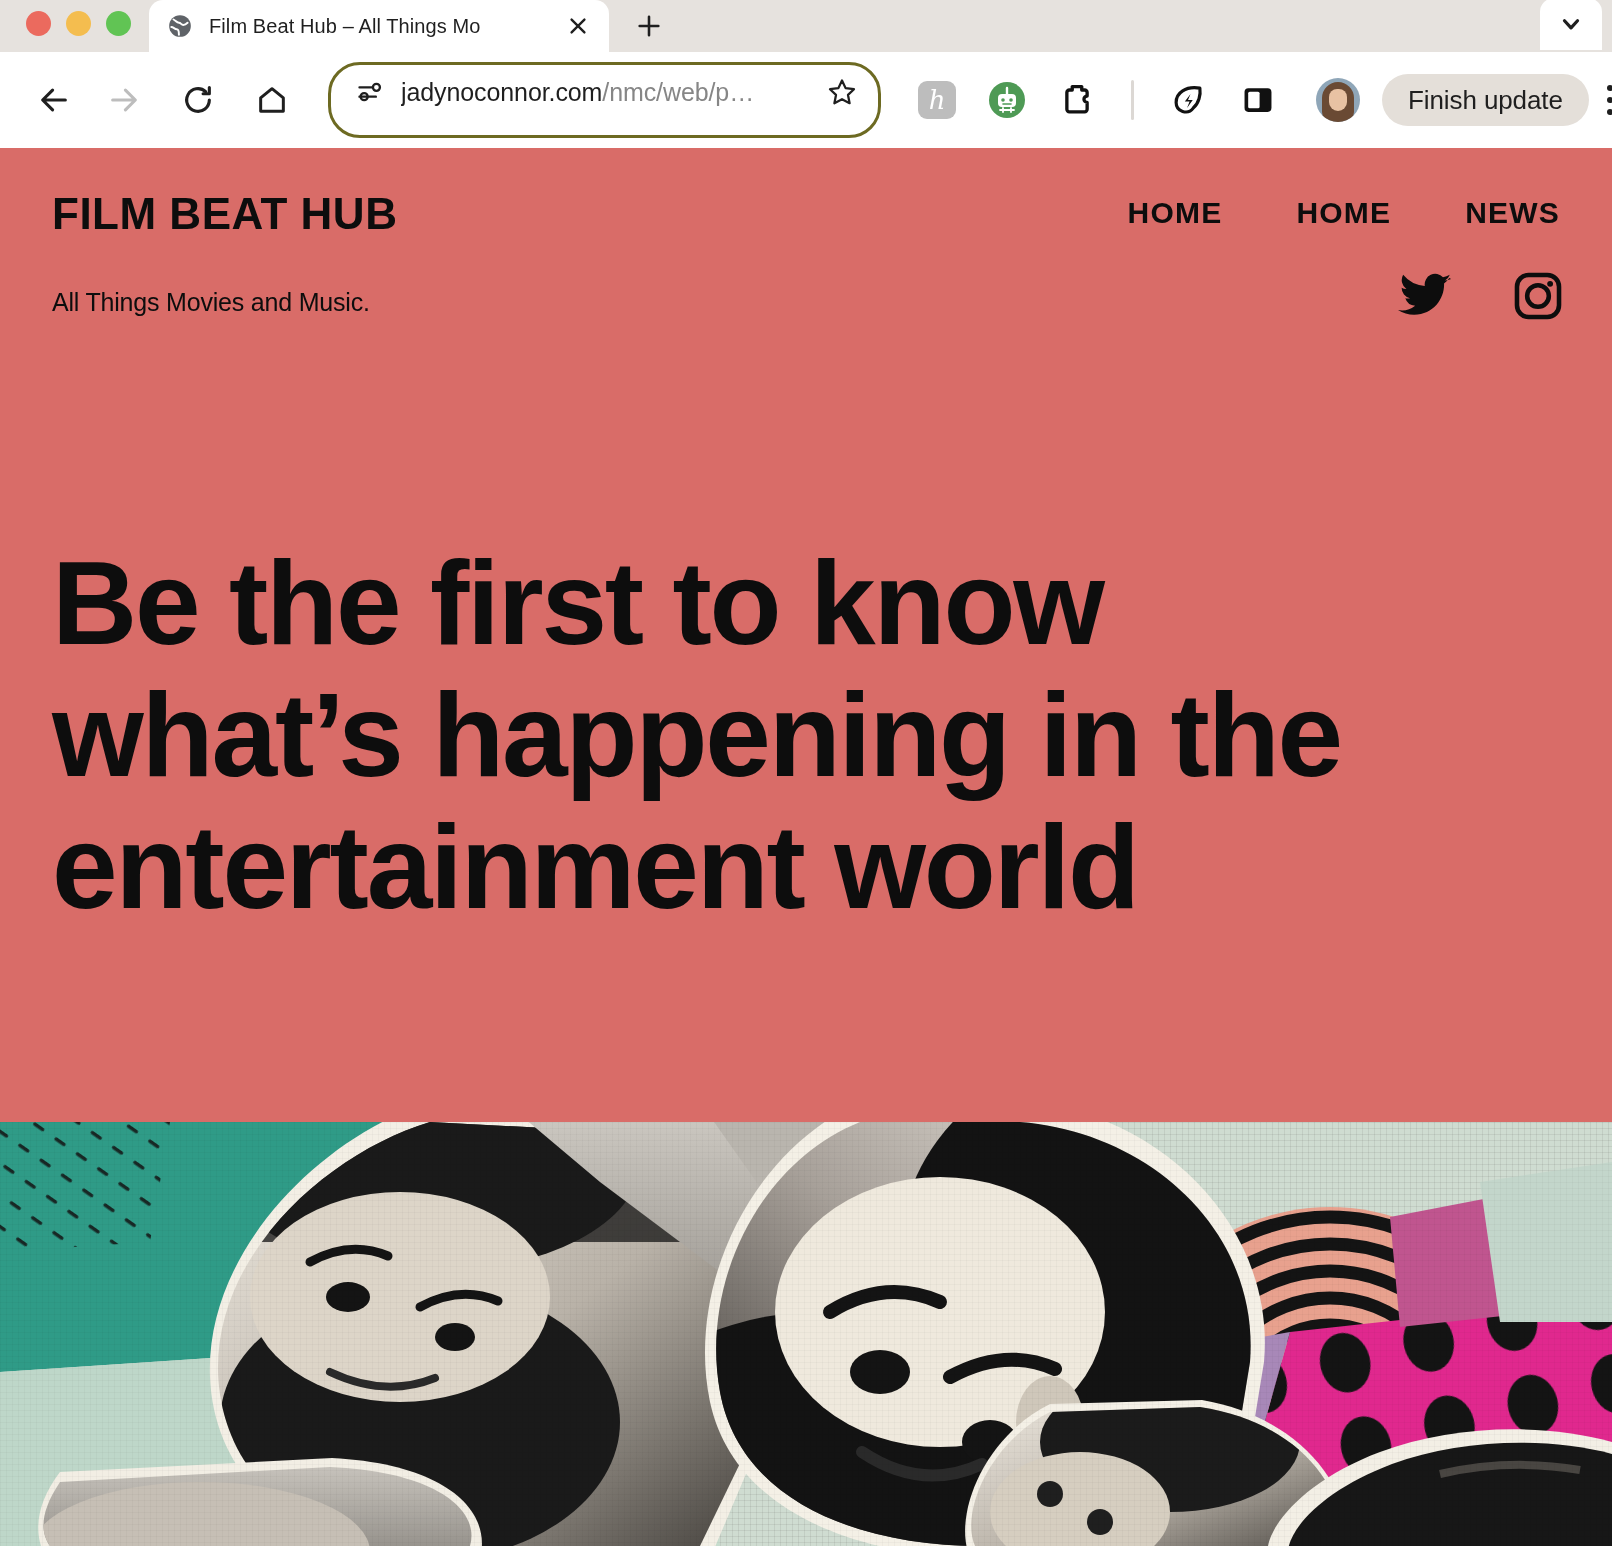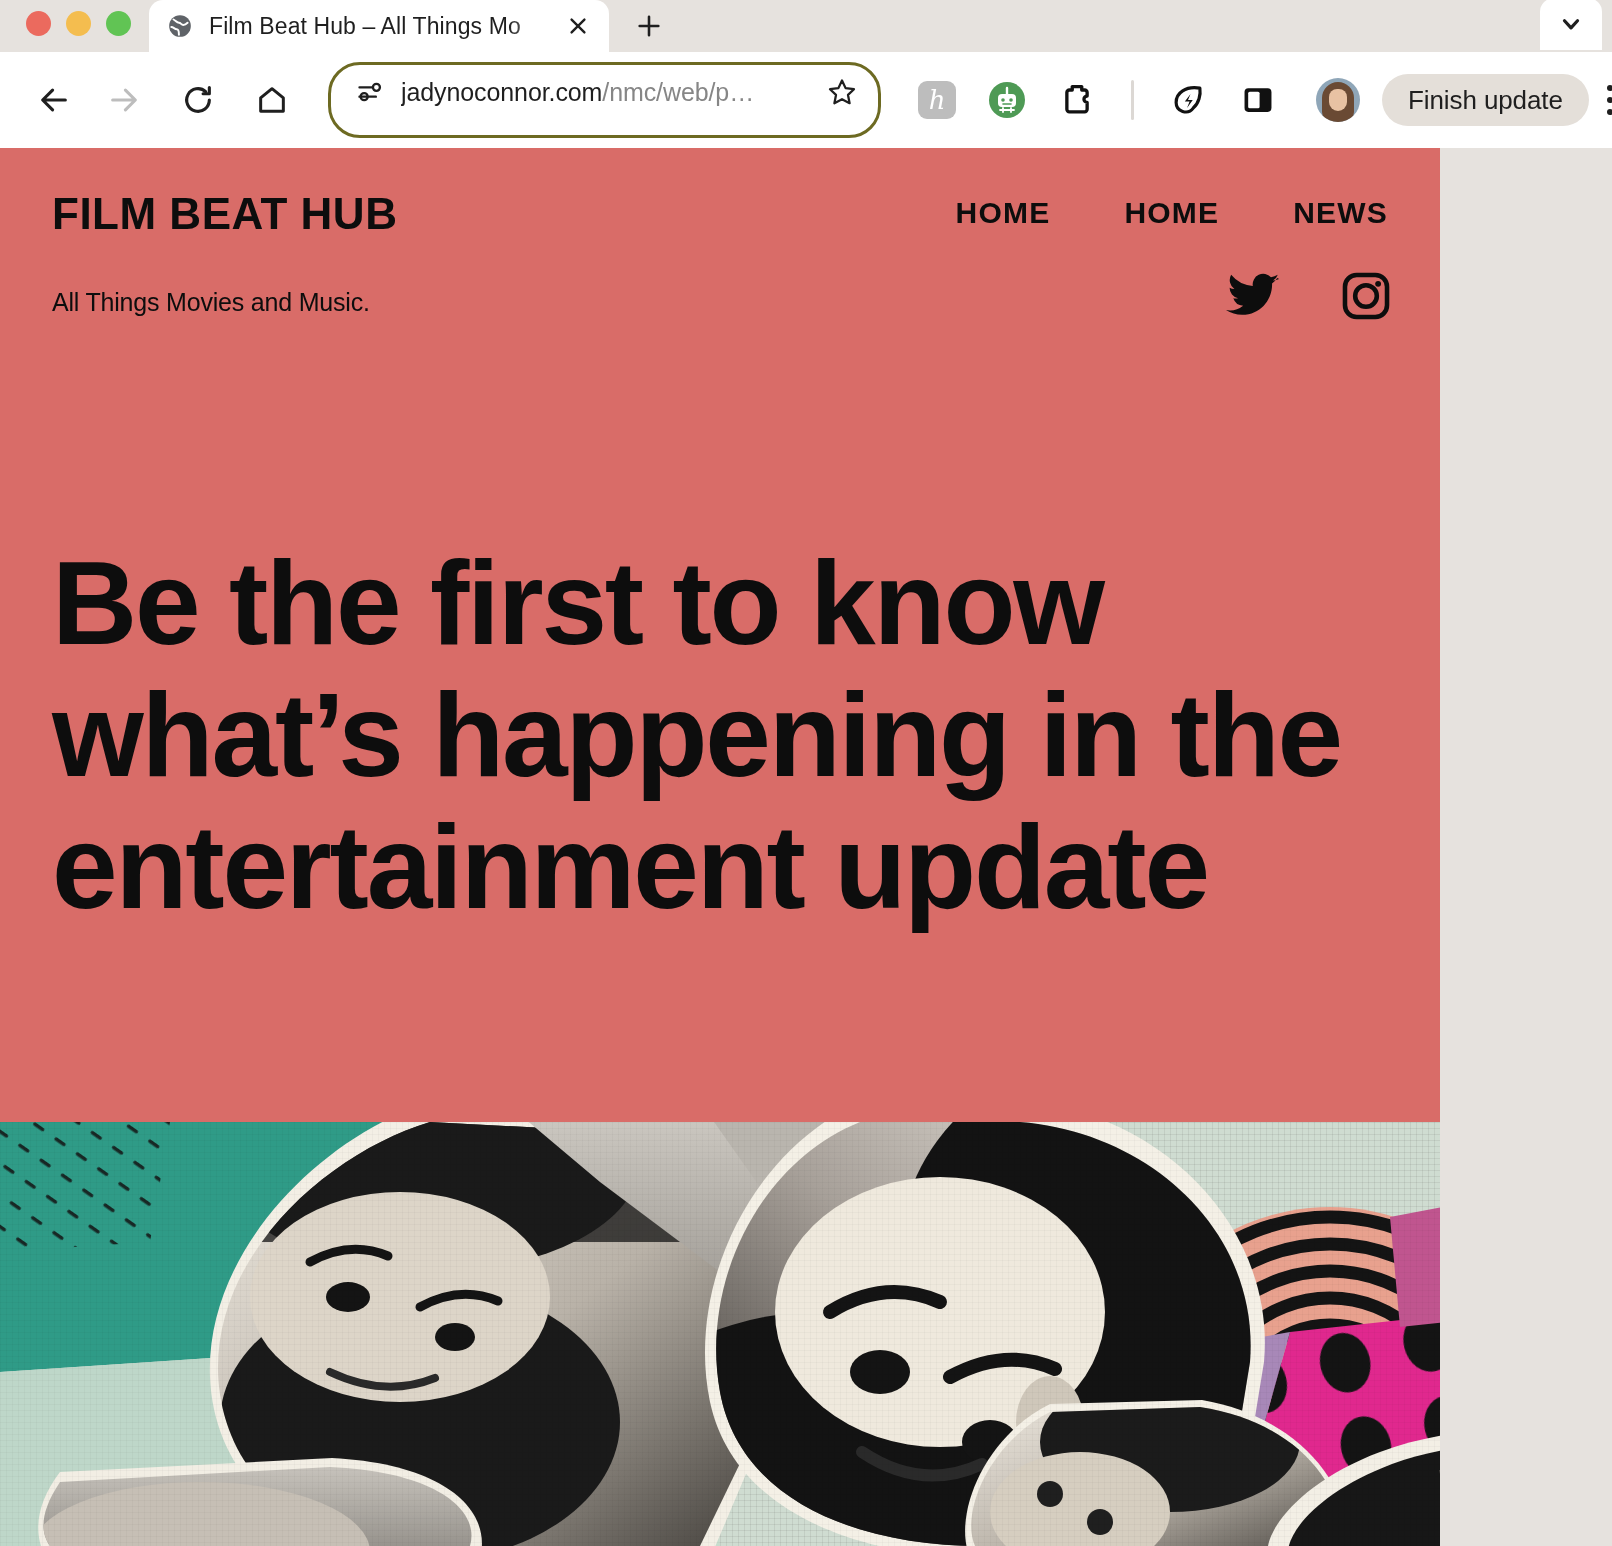--- a/index.html
+++ b/index.html
@@ -51,21 +51,21 @@
     position: relative;
   }
   .tab-favicon {
     width: 26px; height: 26px;
     flex: 0 0 26px;
     margin-right: 16px;
     display: flex; align-items: center; justify-content: center;
   }
   .tab-title {
     flex: 1 1 auto;
-    font-size: 23px;
+    font-size: 20px;
     color: #1f1f1f;
     white-space: nowrap;
     overflow: hidden;
     letter-spacing: 0.1px;
     -webkit-mask-image: linear-gradient(to right, #000 0%, #000 86%, rgba(0,0,0,0.15) 100%);
     mask-image: linear-gradient(to right, #000 0%, #000 86%, rgba(0,0,0,0.15) 100%);
   }
   .tab-close {
     width: 34px; height: 34px;
     display: flex; align-items: center; justify-content: center;
@@ -204,21 +204,21 @@
     width: 42px;
     display: flex; flex-direction: column; align-items: center; gap: 6px;
     margin-left: 18px;
   }
   .kebab i { width: 6px; height: 6px; border-radius: 50%; background: #1f1f1f; display:block; }
 
   
   .page {
     position: absolute;
     top: 148px; left: 0;
-    width: 1440px;
+    width: 1612px;
     height: 1398px;
     background: #d96c68;
     overflow: hidden;
   }
 
   .site-header {
     position: relative;
     height: 200px;
   }
 
@@ -459,21 +459,21 @@
           <svg width="52" height="52" viewBox="0 0 24 24">
             <rect x="2.3" y="2.3" width="19.4" height="19.4" rx="5.4" stroke="#0d0d0d" stroke-width="2.1" fill="none"></rect>
             <circle cx="12" cy="12" r="5" stroke="#0d0d0d" stroke-width="2.1" fill="none"></circle>
             <circle cx="17.6" cy="6.4" r="1.35" fill="#0d0d0d"></circle>
           </svg>
         </a>
       </div>
     </div>
 
     <div class="hero">
-      <h1 class="hero-title">Be the first to know what’s happening in the entertainment update</h1>
+      <h1 class="hero-title">Be the first to know what’s happening in the entertainment world</h1>
     </div>
 
     <div class="collage">
       <svg viewBox="0 0 1612 424" preserveAspectRatio="none" aria-hidden="true">
         <defs>
           <clipPath id="clipA">
               <path d="M430 0 C330 30 215 130 218 250 C221 350 300 420 400 424 L700 424 L760 300 C800 200 740 60 620 10 Z"></path>
             </clipPath>
           <clipPath id="clipB">
               <path d="M860 0 C760 40 700 160 720 270 C740 380 860 424 980 424 L1220 424 L1250 240 C1260 110 1150 10 1020 0 Z"></path>

